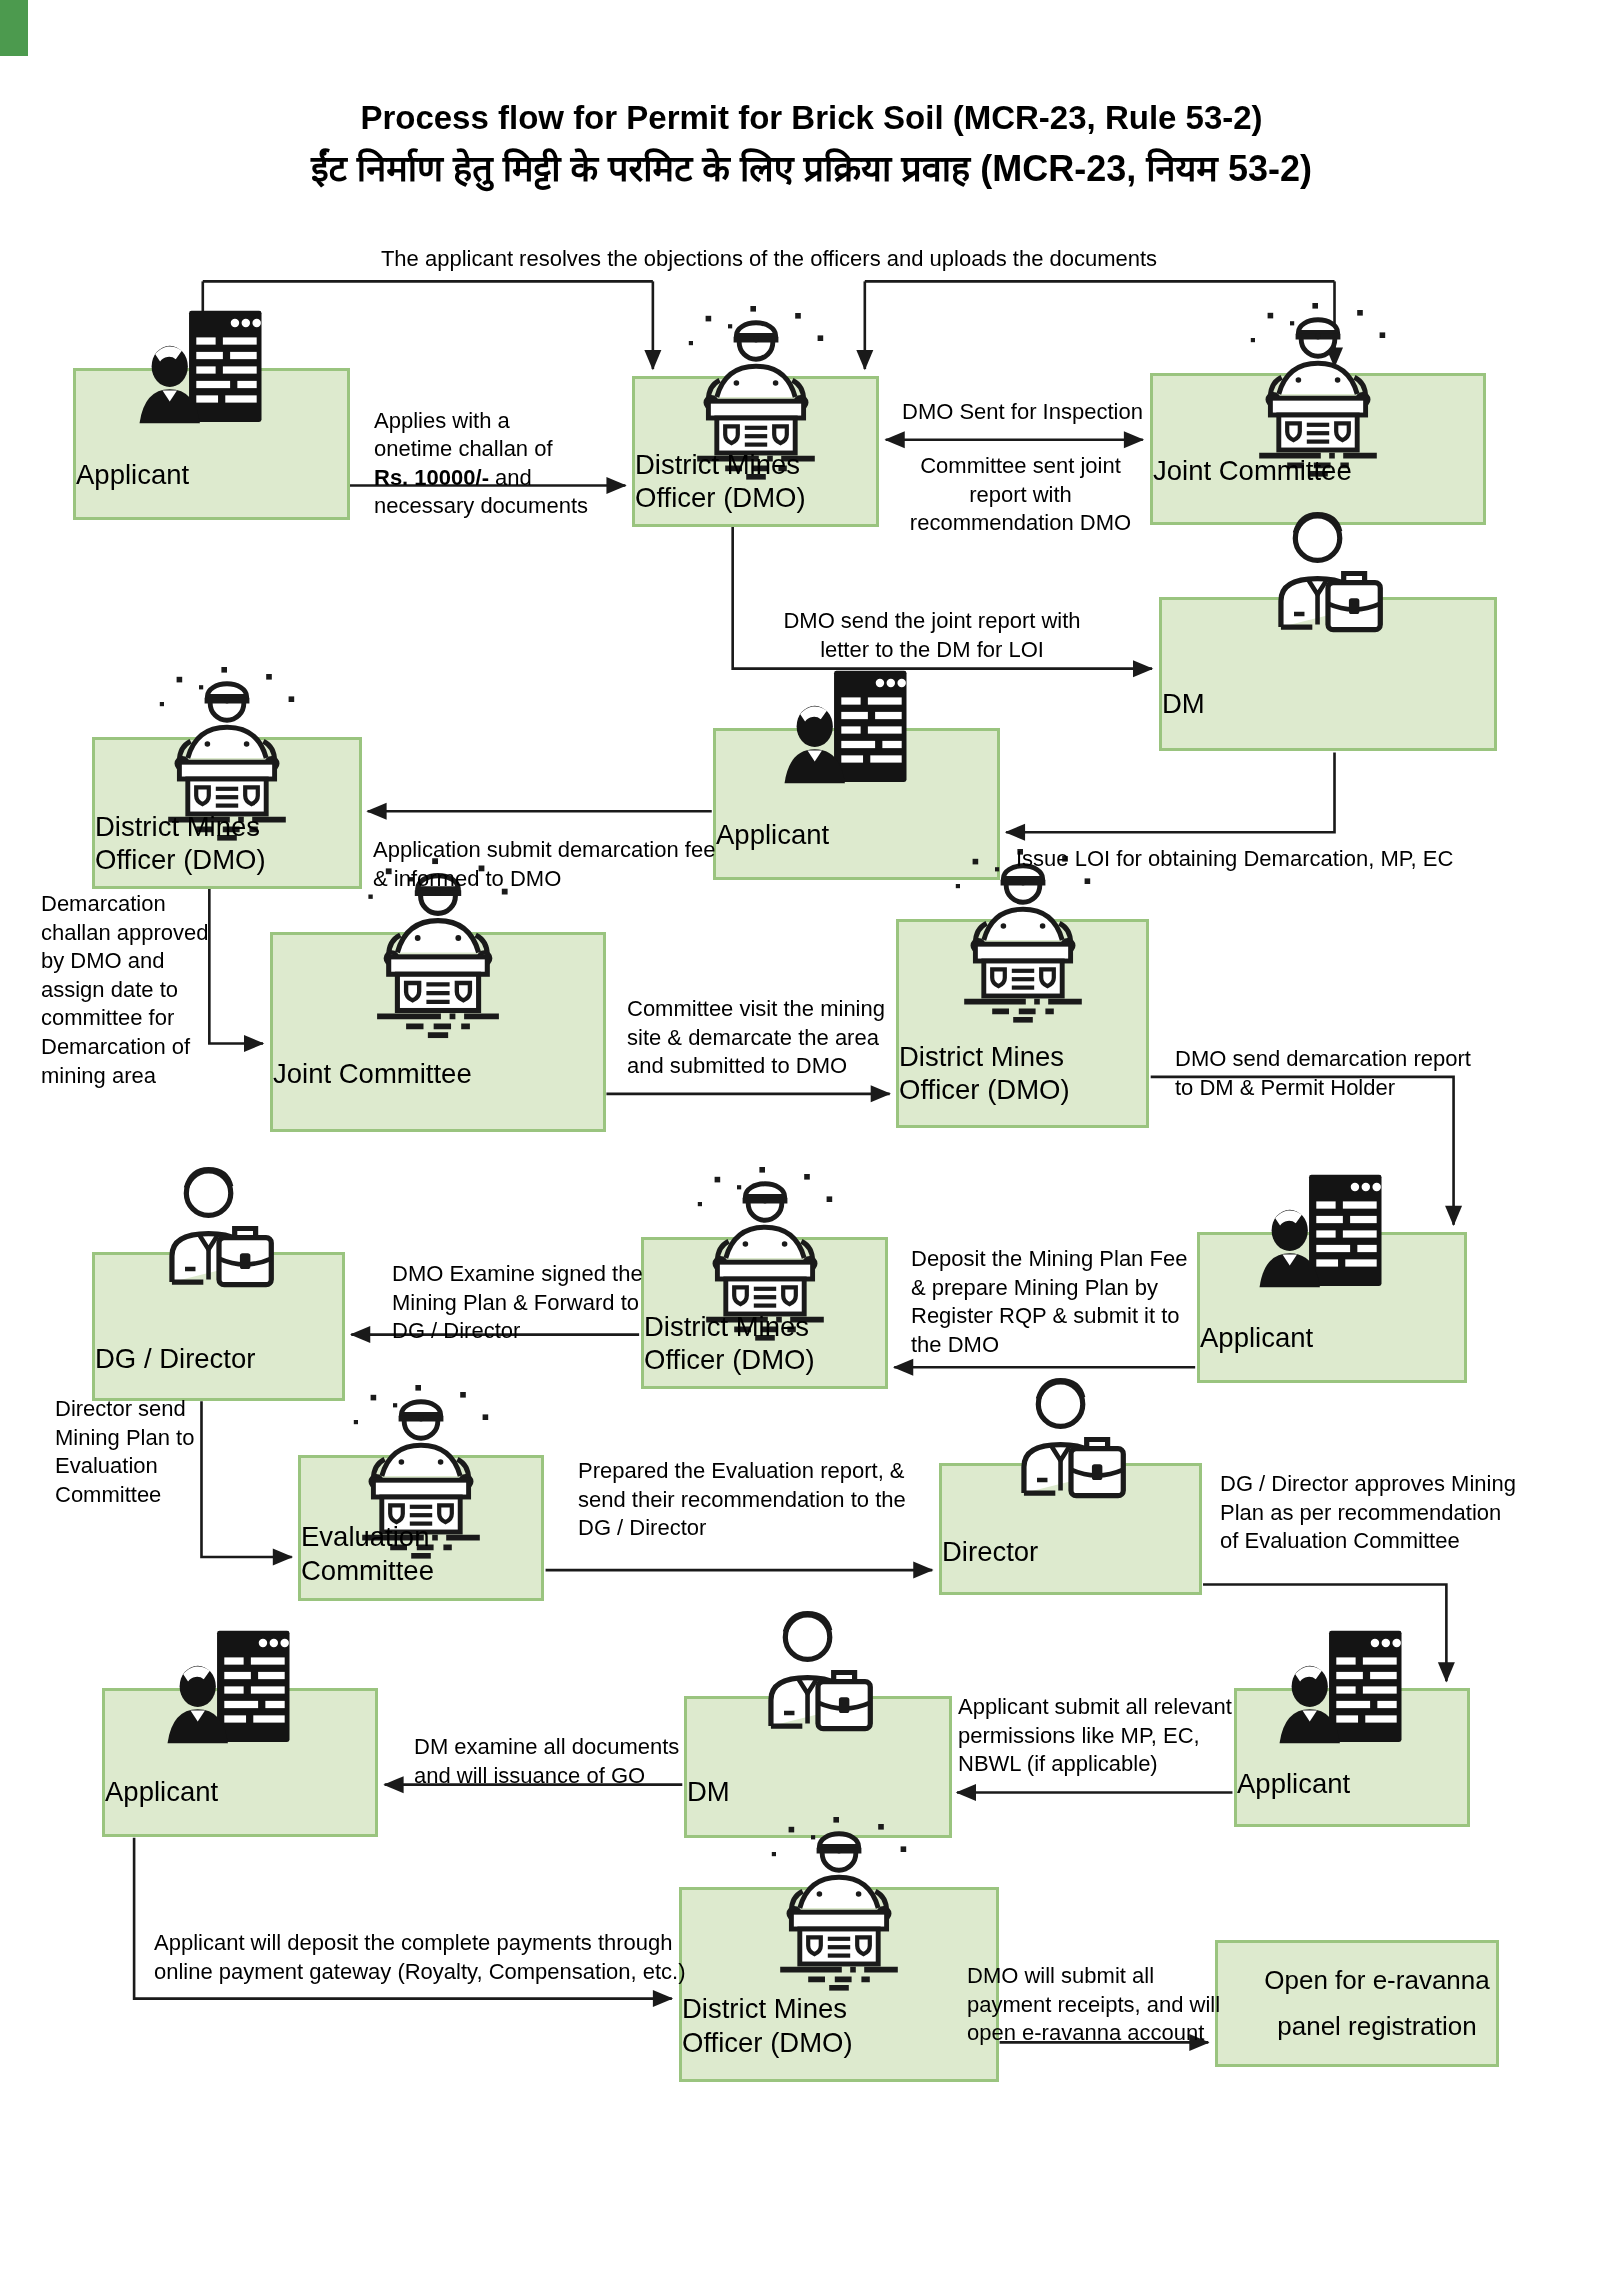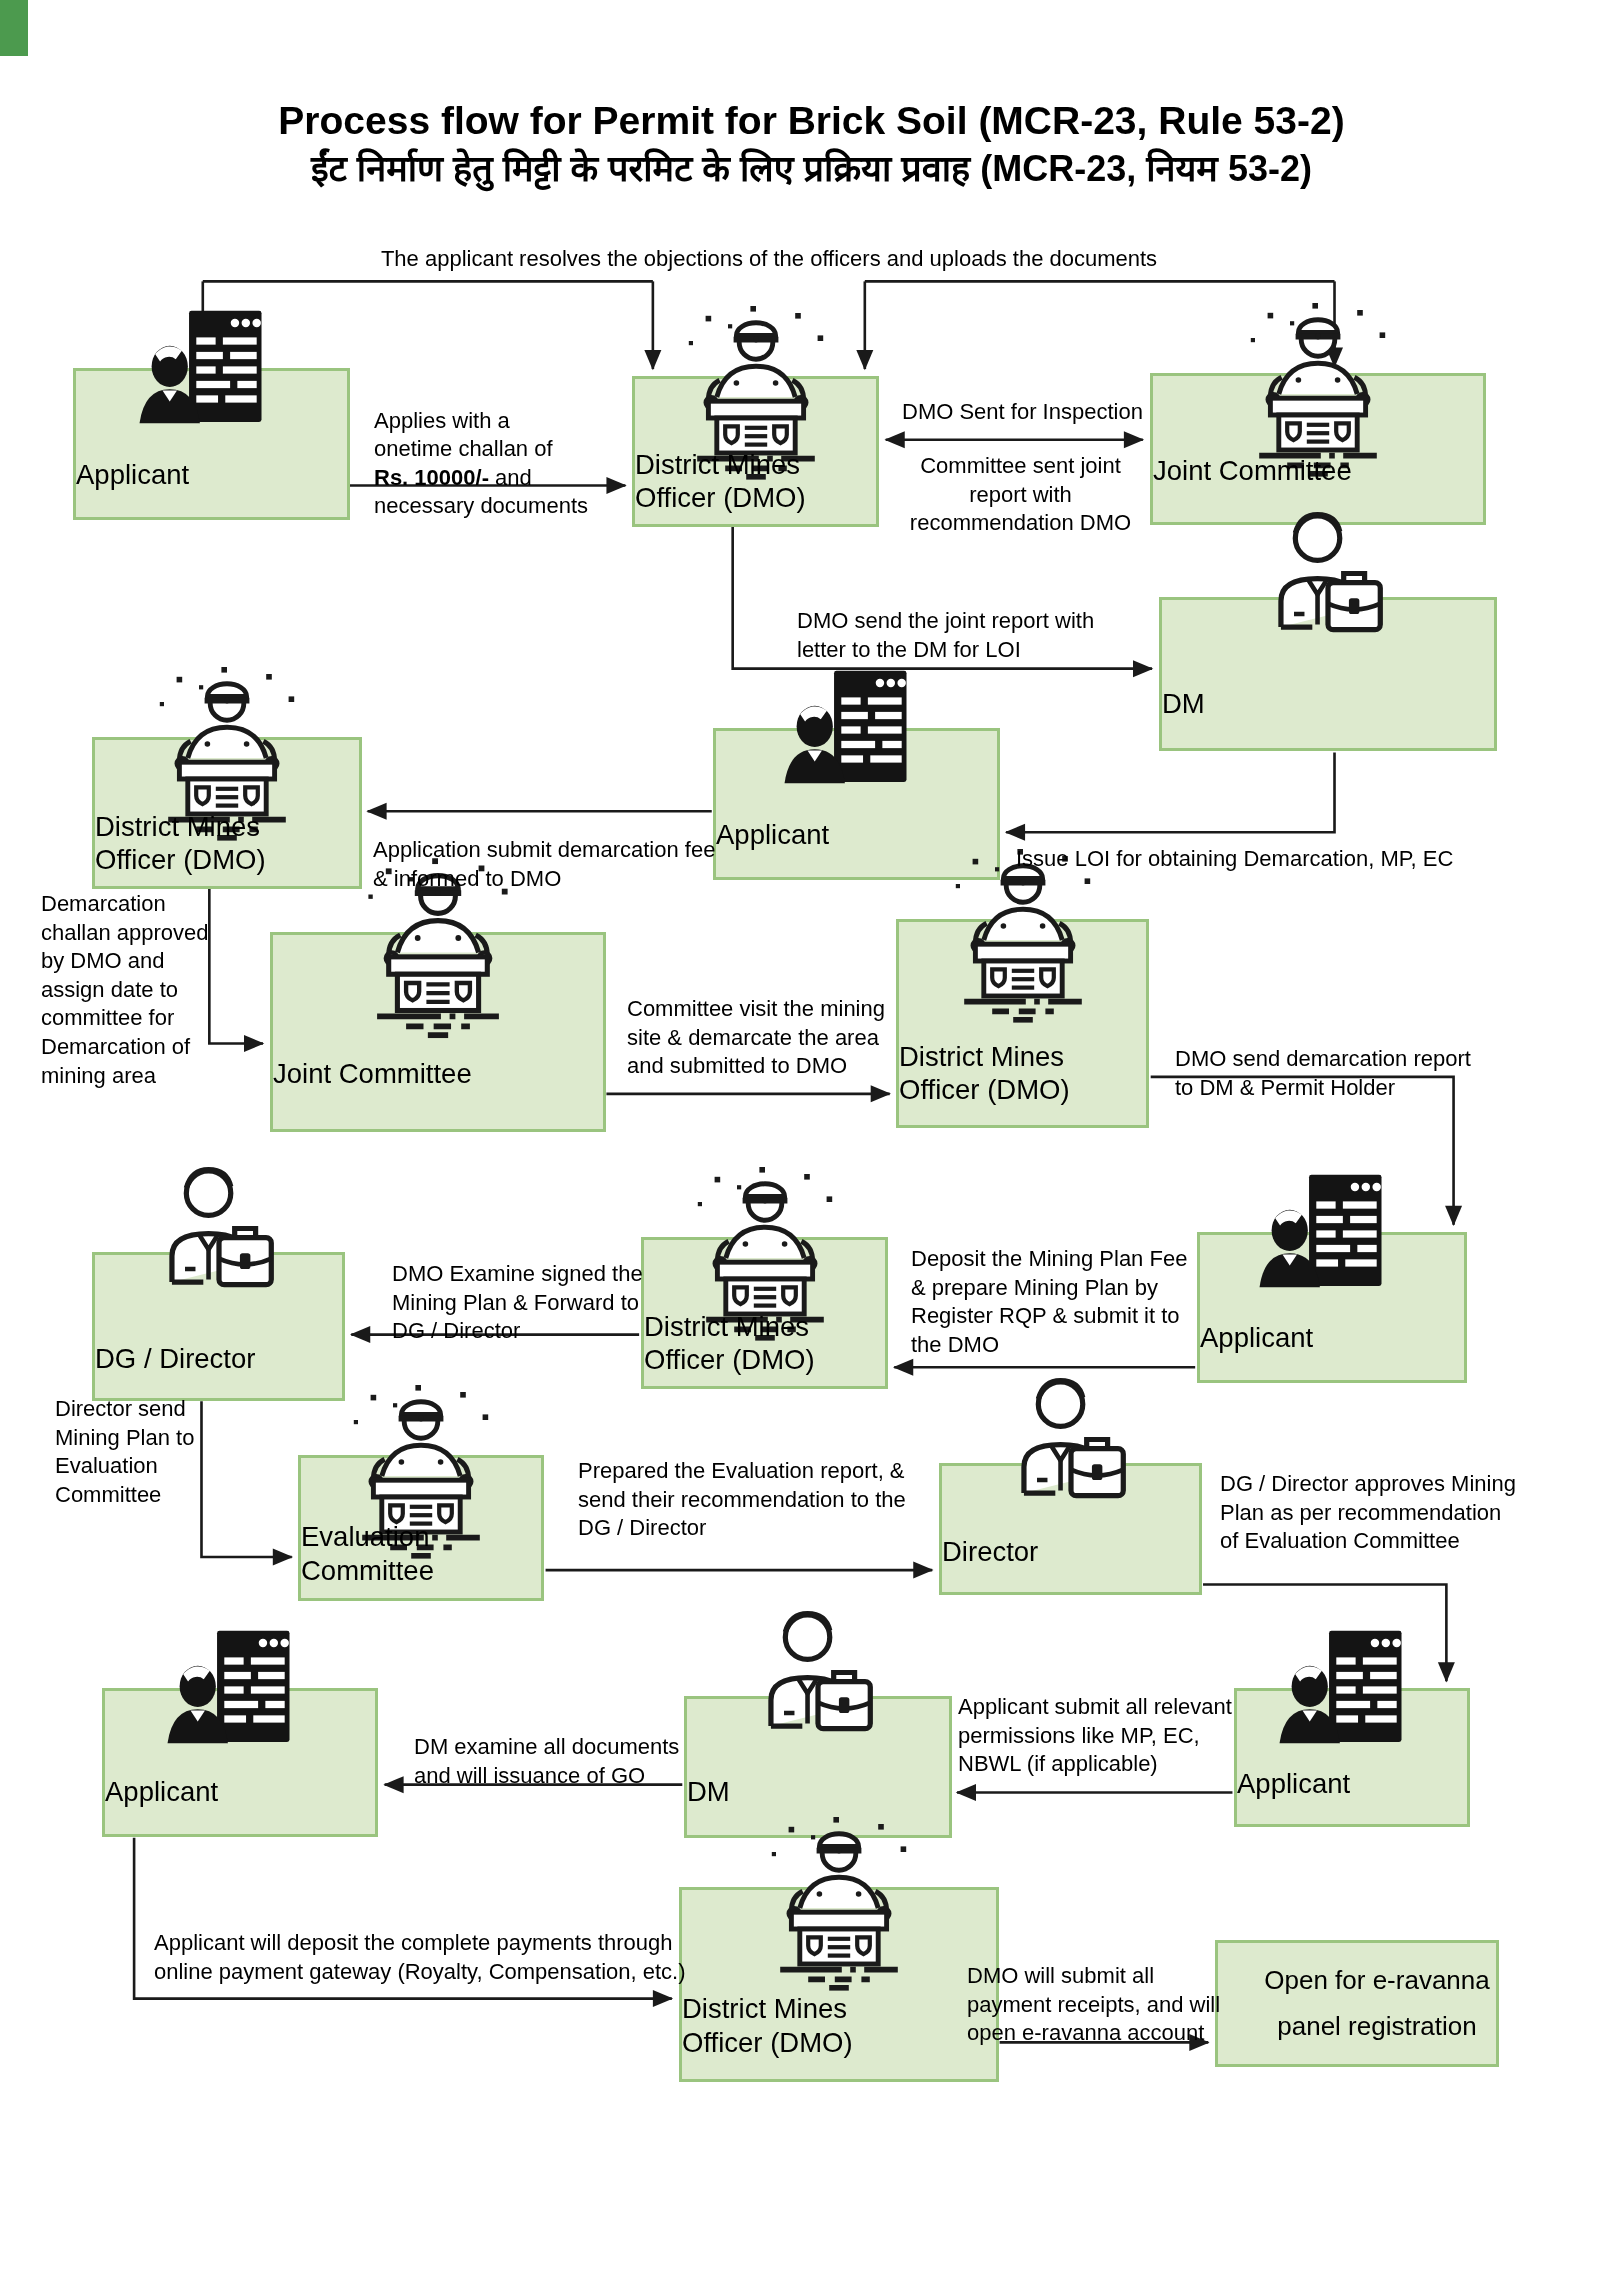--- a/index.html
+++ b/index.html
@@ -9,21 +9,21 @@
     --text:#000000;
   }
   html,body{margin:0;padding:0;}
   body{
     width:1623px;height:2295px;position:relative;background:#ffffff;
     font-family:"Liberation Sans","DejaVu Sans",sans-serif;color:var(--text);
     overflow:hidden;
   }
   .title-en{
     position:absolute;left:0;top:99px;width:1623px;text-align:center;
-    font-size:39px;font-weight:600;letter-spacing:0;
+    font-size:33px;font-weight:600;letter-spacing:0;
   }
   .title-hi{
     position:absolute;left:0;top:143px;width:1623px;text-align:center;
     font-size:36px;font-weight:600;
   }
   .node{
     position:absolute;background:var(--box-fill);
     border:3.3px solid var(--box-border);box-sizing:border-box;
   }
   .node-label{
@@ -291,21 +291,21 @@
   <span>Applies with a
 onetime challan of
 </span><b>Rs. 10000/-</b><span> and
 necessary documents</span>
 </div>
 
 <div class="ann" style="left:902px;top:398px;width:275px;">DMO Sent for Inspection</div>
 <div class="ann center" style="left:896px;top:452px;width:249px;">Committee sent joint
 report with
 recommendation DMO</div>
-<div class="ann" style="left:797px;top:607px;width:366px;">DMO send the joint report with
+<div class="ann" style="left:749px;top:607px;width:366px;text-align:center;">DMO send the joint report with
 letter to the DM for LOI</div>
 <div class="ann" style="left:1016px;top:845px;width:484px;">Issue LOI for obtaining Demarcation, MP, EC</div>
 <div class="ann" style="left:373px;top:836px;width:380px;">Application submit demarcation fee
 &amp; informed to DMO</div>
 <div class="ann" style="left:41px;top:890px;width:209px;">Demarcation
 challan approved
 by DMO and
 assign date to
 committee for
 Demarcation of

